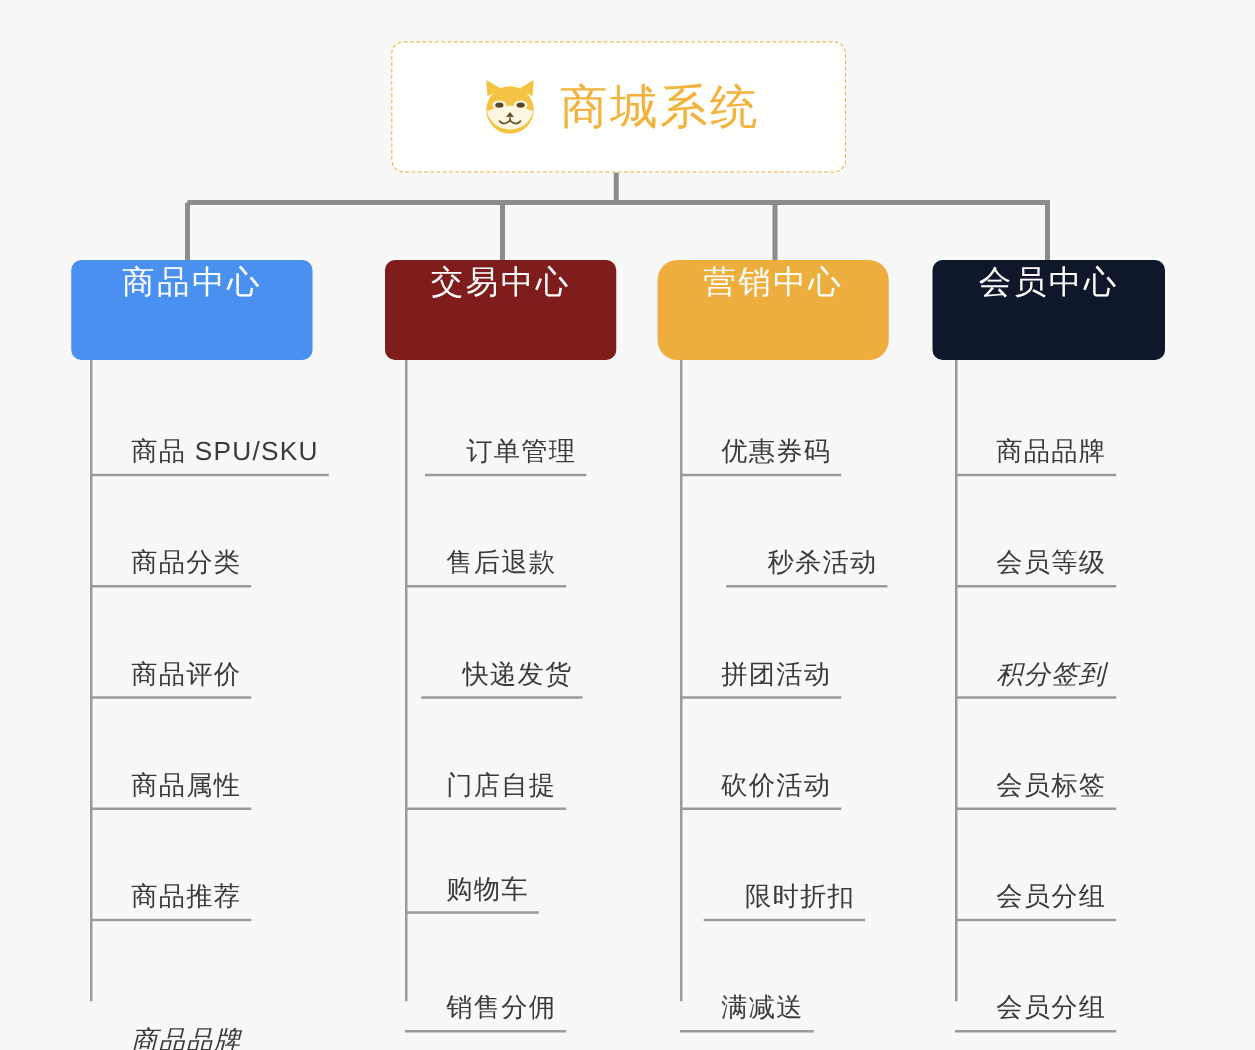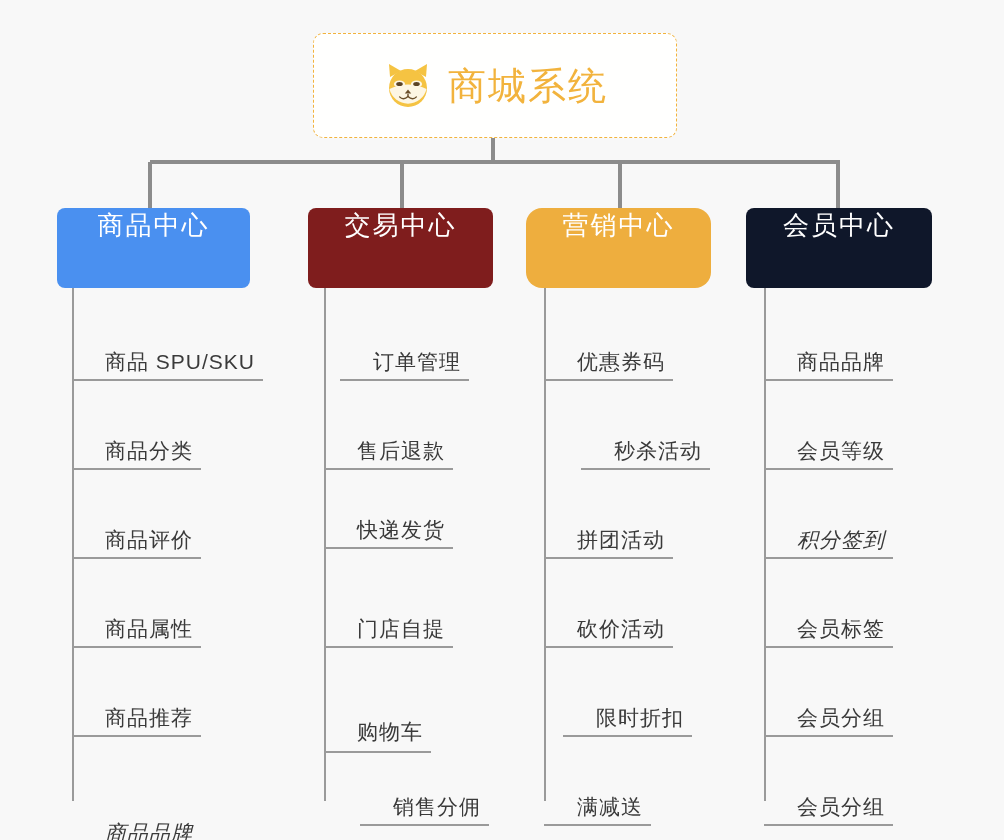--- a/index.html
+++ b/index.html
@@ -184,30 +184,30 @@
   </div>
 
   <div class="sub-col" style="left:324px;">
     <div class="sub-spine"></div>
     <div class="sub-item" style="top:0px;margin-left:16px;">
       <span class="sub-item-label">订单管理</span>
     </div>
     <div class="sub-item" style="top:89px;">
       <span class="sub-item-label">售后退款</span>
     </div>
-    <div class="sub-item" style="top:168px;">
+    <div class="sub-item" style="top:178px;padding-left:13px;">
       <span class="sub-item-label">快递发货</span>
     </div>
     <div class="sub-item" style="top:267px;">
       <span class="sub-item-label">门店自提</span>
     </div>
-    <div class="sub-item" style="top:372px;font-family:Liberation Mono, monospace;">
+    <div class="sub-item" style="top:350px;">
       <span class="sub-item-label">购物车</span>
     </div>
-    <div class="sub-item" style="top:445px;margin-left:36px;">
+    <div class="sub-item" style="top:445px;">
       <span class="sub-item-label">销售分佣</span>
     </div>
   </div>
 
   <div class="sub-col" style="left:544px;">
     <div class="sub-spine"></div>
     <div class="sub-item" style="top:0px;">
       <span class="sub-item-label">优惠券码</span>
     </div>
     <div class="sub-item" style="top:89px;padding-left:37px;">

